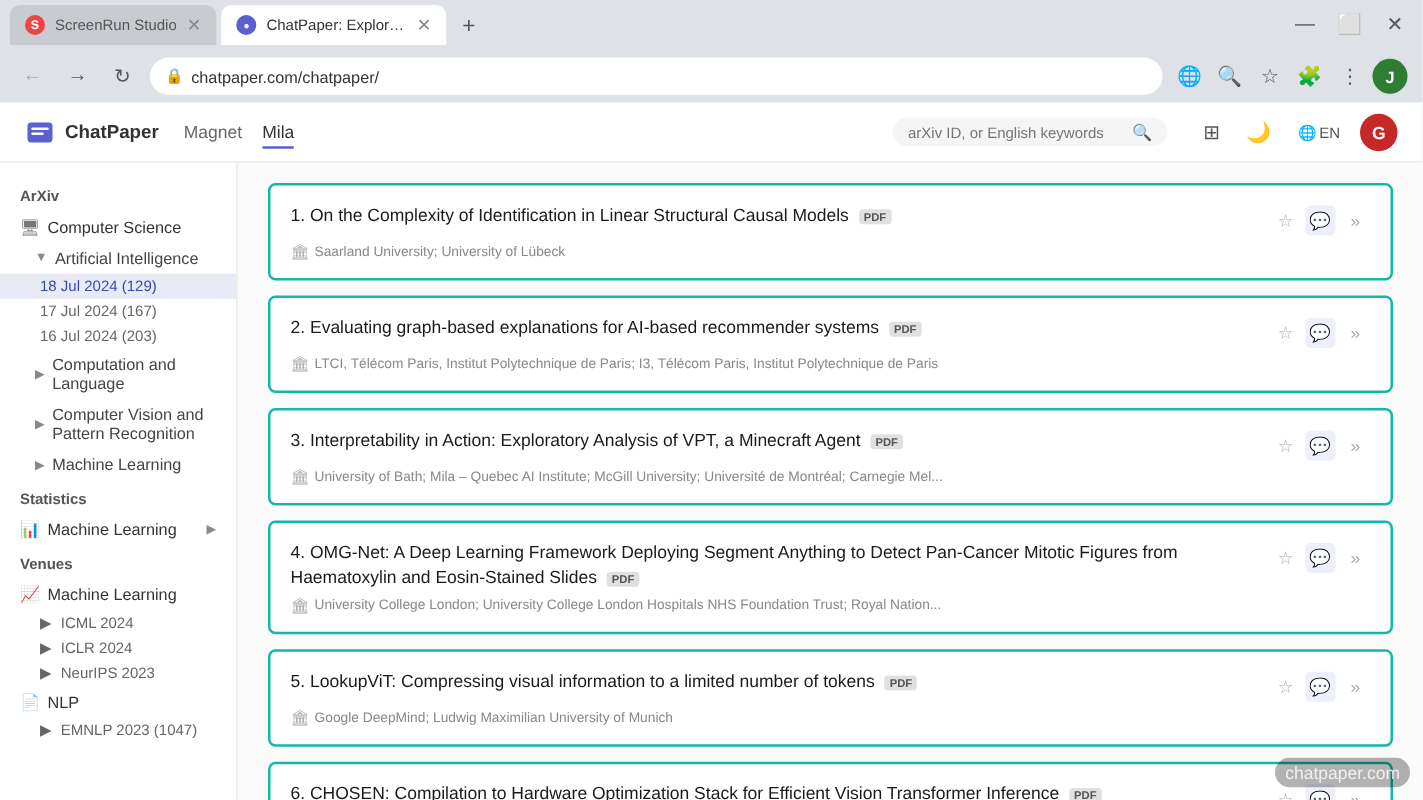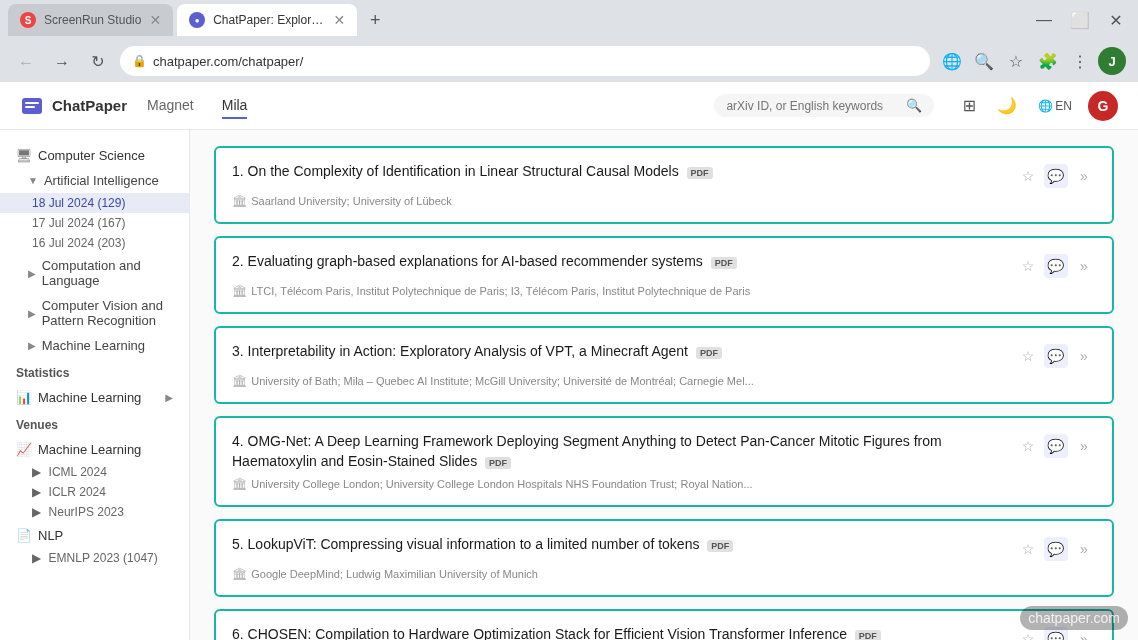--- a/index.html
+++ b/index.html
@@ -30,21 +30,21 @@
     .bar-actions { display: flex; gap: 4px; align-items: center; }
     .bar-action-btn { width: 28px; height: 28px; border-radius: 50%; display: flex; align-items: center; justify-content: center; cursor: pointer; color: #555; font-size: 16px; }
     .profile-btn { width: 28px; height: 28px; border-radius: 50%; background: #2e7d32; color: white; display: flex; align-items: center; justify-content: center; font-size: 13px; font-weight: bold; cursor: pointer; }
 
     
     .app-content { flex: 1; background: white; display: flex; flex-direction: column; overflow: hidden; }
     .app-header { height: 48px; background: white; border-bottom: 1px solid #e8e8e8; display: flex; align-items: center; padding: 0 20px; gap: 20px; }
     .logo-area { display: flex; align-items: center; gap: 8px; }
     .logo-icon { width: 24px; height: 24px; }
     .logo-text { font-size: 15px; font-weight: 600; color: #333; }
-    .nav-tabs { display: flex; gap: 28px; }
+    .nav-tabs { display: flex; gap: 16px; }
     .nav-tab { font-size: 14px; color: #666; cursor: pointer; padding: 4px 0; }
     .nav-tab.active { color: #333; border-bottom: 2px solid #5b5fcf; font-weight: 500; }
     .search-area { margin-left: auto; display: flex; align-items: center; gap: 10px; }
     .search-box { display: flex; align-items: center; background: #f5f5f5; border-radius: 20px; padding: 4px 12px; gap: 6px; width: 220px; justify-content: flex-end; }
     .search-input { border: none; background: transparent; outline: none; font-size: 12px; color: #999; width: 100%; }
     .header-actions { display: flex; align-items: center; gap: 8px; }
     .header-btn { width: 30px; height: 30px; border-radius: 50%; display: flex; align-items: center; justify-content: center; cursor: pointer; color: #555; font-size: 16px; }
     .lang-btn { display: flex; align-items: center; gap: 2px; font-size: 12px; color: #555; cursor: pointer; padding: 4px 8px; border-radius: 4px; }
     .avatar-btn { width: 30px; height: 30px; border-radius: 50%; background: #c62828; color: white; display: flex; align-items: center; justify-content: center; font-size: 14px; font-weight: bold; cursor: pointer; }
 
@@ -145,20 +145,21 @@
           <span>🌐</span>
           <span>EN</span>
         </div>
         <div class="avatar-btn">G</div>
       </div>
     </div>
 
     <div class="main-layout">
 
       <div class="sidebar">
+        <div class="sidebar-section-label">ArXiv</div>
 
         <div class="sidebar-item section-header">
           <span class="sidebar-icon">🖥</span>
           <span>Computer Science</span>
         </div>
 
         <div class="sidebar-item" style="padding-left:28px;">
           <span class="arrow">▼</span>
           <span>Artificial Intelligence</span>
         </div>

